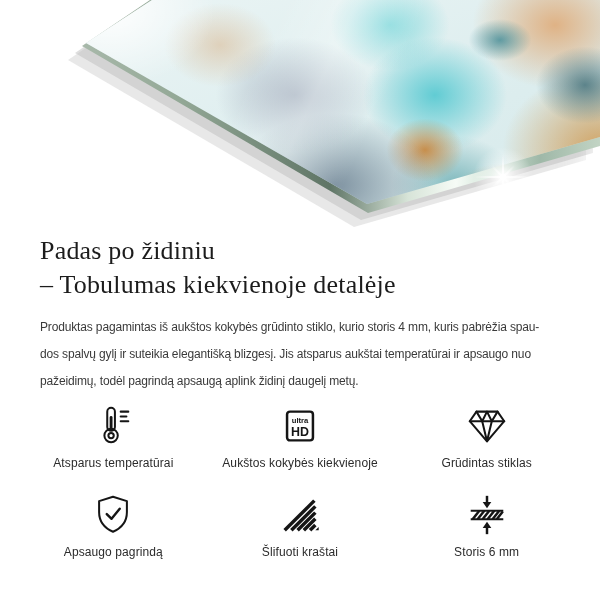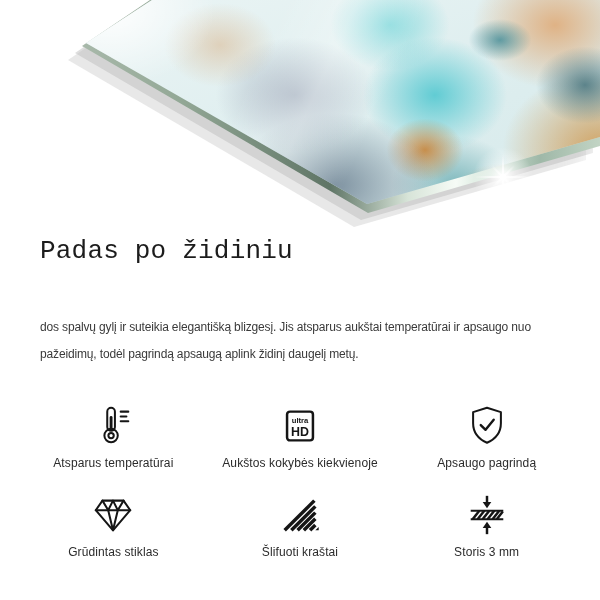--- a/index.html
+++ b/index.html
@@ -54,21 +54,21 @@
     background:linear-gradient(to bottom, rgba(255,255,255,0), #fff 45%, #fff 55%, rgba(255,255,255,0));}
   .sp-d1,.sp-d2{left:-16px;top:-1px;width:32px;height:1.5px;
     background:linear-gradient(to right, rgba(255,255,255,0), #fff 50%, rgba(255,255,255,0));}
   .sp-d1{transform:rotate(45deg);} .sp-d2{transform:rotate(-45deg);}
   .sp-core{left:-3px;top:-3px;width:6px;height:6px;border-radius:50%;background:#fff;
     box-shadow:0 0 8px 3px rgba(255,255,255,.95);}
 
   
   .title{
     position:absolute;left:40px;top:234px;
-    font-family:Liberation Mono, monospace;
+    font-family:Liberation Serif, serif;
     font-size:26px;line-height:34px;font-weight:400;color:#1c1c1c;letter-spacing:.2px;
   }
   .desc{position:absolute;left:40px;top:314px;color:#3a3a3a;}
   .desc .dline{font-size:12px;line-height:27px;letter-spacing:-.15px;white-space:nowrap;}
 
   
   .features{
     position:absolute;left:20px;right:20px;top:403px;
     display:grid;grid-template-columns:1fr 1fr 1fr;row-gap:22px;
   }
@@ -96,23 +96,25 @@
       <span class="sp-d1"></span>
       <span class="sp-d2"></span>
       <span class="sp-h"></span>
       <span class="sp-v"></span>
       <span class="sp-core"></span>
     </div>
   </div>
 
   <div class="title">
     <div>Padas po židiniu</div>
+    <div>– Tobulumas kiekvienoje detalėje</div>
   </div>
 
   <div class="desc">
+    <div class="dline">Produktas pagamintas iš aukštos kokybės grūdinto stiklo, kurio storis 4 mm, kuris pabrėžia spau-</div>
     <div class="dline">dos spalvų gylį ir suteikia elegantišką blizgesį. Jis atsparus aukštai temperatūrai ir apsaugo nuo</div>
     <div class="dline">pažeidimų, todėl pagrindą apsaugą aplink židinį daugelį metų.</div>
   </div>
 
   <div class="features">
 
     <div class="feature">
       <div class="feature-icon">
         <svg width="46" height="46" viewBox="0 0 48 48">
           <rect class="ic" x="18" y="5" width="8" height="24" rx="4"></rect>
@@ -134,37 +136,37 @@
           <text class="hd-text" x="24" y="21" font-size="8" text-anchor="middle">ultra</text>
           <text class="hd-text" x="24" y="34" font-size="13" text-anchor="middle">HD</text>
         </svg>
       </div>
       <div class="feature-label">Aukštos kokybės kiekvienoje</div>
     </div>
 
     <div class="feature">
       <div class="feature-icon">
         <svg width="46" height="46" viewBox="0 0 48 48">
-          <path class="ic ic-round" d="M24 5 L38.5 9.5 V21 C38.5 30.5 32.5 37.6 24 41.5 C15.5 37.6 9.5 30.5 9.5 21 V9.5 Z"></path>
-          <path class="ic ic-round" d="M17.5 23 L22.5 28 L31 17.5" style="stroke-width:2.5"></path>
-        </svg>
-      </div>
-      <div class="feature-label">Apsaugo pagrindą</div>
-    </div>
-
-    <div class="feature">
-      <div class="feature-icon">
-        <svg width="46" height="46" viewBox="0 0 48 48">
           <path class="ic ic-round" d="M13 9 H35 L42 19 L24 40 L6 19 Z"></path>
           <path class="ic ic-round" d="M6 19 H42"></path>
           <path class="ic ic-round" d="M13 9 L19 19 L24 9 L29 19 L35 9"></path>
           <path class="ic ic-round" d="M19 19 L24 40 L29 19"></path>
         </svg>
       </div>
       <div class="feature-label">Grūdintas stiklas</div>
+    </div>
+
+    <div class="feature">
+      <div class="feature-icon">
+        <svg width="46" height="46" viewBox="0 0 48 48">
+          <path class="ic ic-round" d="M24 5 L38.5 9.5 V21 C38.5 30.5 32.5 37.6 24 41.5 C15.5 37.6 9.5 30.5 9.5 21 V9.5 Z"></path>
+          <path class="ic ic-round" d="M17.5 23 L22.5 28 L31 17.5" style="stroke-width:2.5"></path>
+        </svg>
+      </div>
+      <div class="feature-label">Apsaugo pagrindą</div>
     </div>
 
     <div class="feature">
       <div class="feature-icon">
         <svg width="46" height="46" viewBox="0 0 48 48">
           <g stroke="#151515" stroke-width="3.6" fill="none">
             <line x1="8" y1="40" x2="39" y2="9"></line>
             <line x1="15" y1="40" x2="40" y2="15"></line>
             <line x1="21.5" y1="40" x2="40" y2="21.5"></line>
             <line x1="28" y1="40" x2="40" y2="28"></line>
@@ -188,17 +190,17 @@
             <line x1="24.6" y1="28.5" x2="31.6" y2="19.5"></line>
             <line x1="29.8" y1="28.5" x2="36.8" y2="19.5"></line>
             <line x1="34.2" y1="28.5" x2="40.5" y2="20.4"></line>
           </g>
           <line class="ic" x1="24" y1="4" x2="24" y2="11" style="stroke-width:2.6"></line>
           <polygon class="ic-fill" points="19.5,10.5 28.5,10.5 24,17"></polygon>
           <line class="ic" x1="24" y1="44" x2="24" y2="37" style="stroke-width:2.6"></line>
           <polygon class="ic-fill" points="19.5,37.5 28.5,37.5 24,31"></polygon>
         </svg>
       </div>
-      <div class="feature-label">Storis 3 mm</div>
+      <div class="feature-label">Storis 6 mm</div>
     </div>
 
   </div>
 </div>
 
 </body></html>

